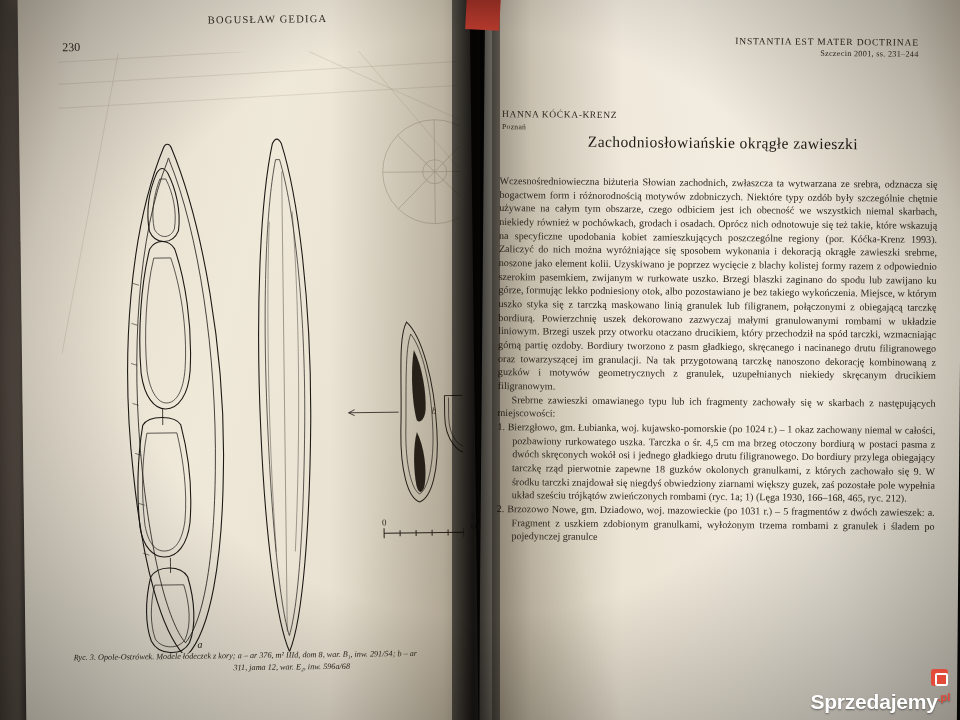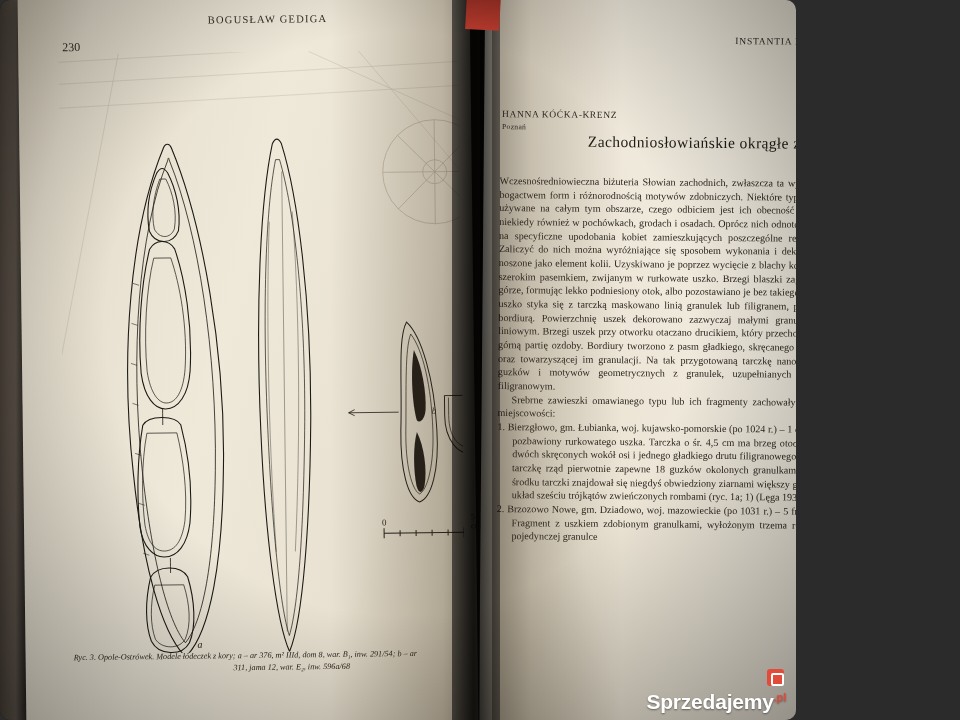--- a/index.html
+++ b/index.html
@@ -2,26 +2,25 @@
 <html><head>
 <meta charset="utf-8">
 <style>
   html, body {
     margin: 0;
     padding: 0;
     background: #2b2b2b;
   }
   #page {
     position: relative;
-    width: 796px;
+    width: 960px;
     height: 720px;
     overflow: hidden;
     background: #1a1a1a;
     font-family: "Liberation Serif", serif;
-    border-radius: 10px;
   }
 
   
   .book {
     position: absolute;
     inset: 0;
     background:
       linear-gradient(90deg, #4a4139 0%, #6b6056 2%, #2e2a26 3.4%, #151311 4.6%, #0d0c0b 5.6%);
     background-color: #11100f;
   }

